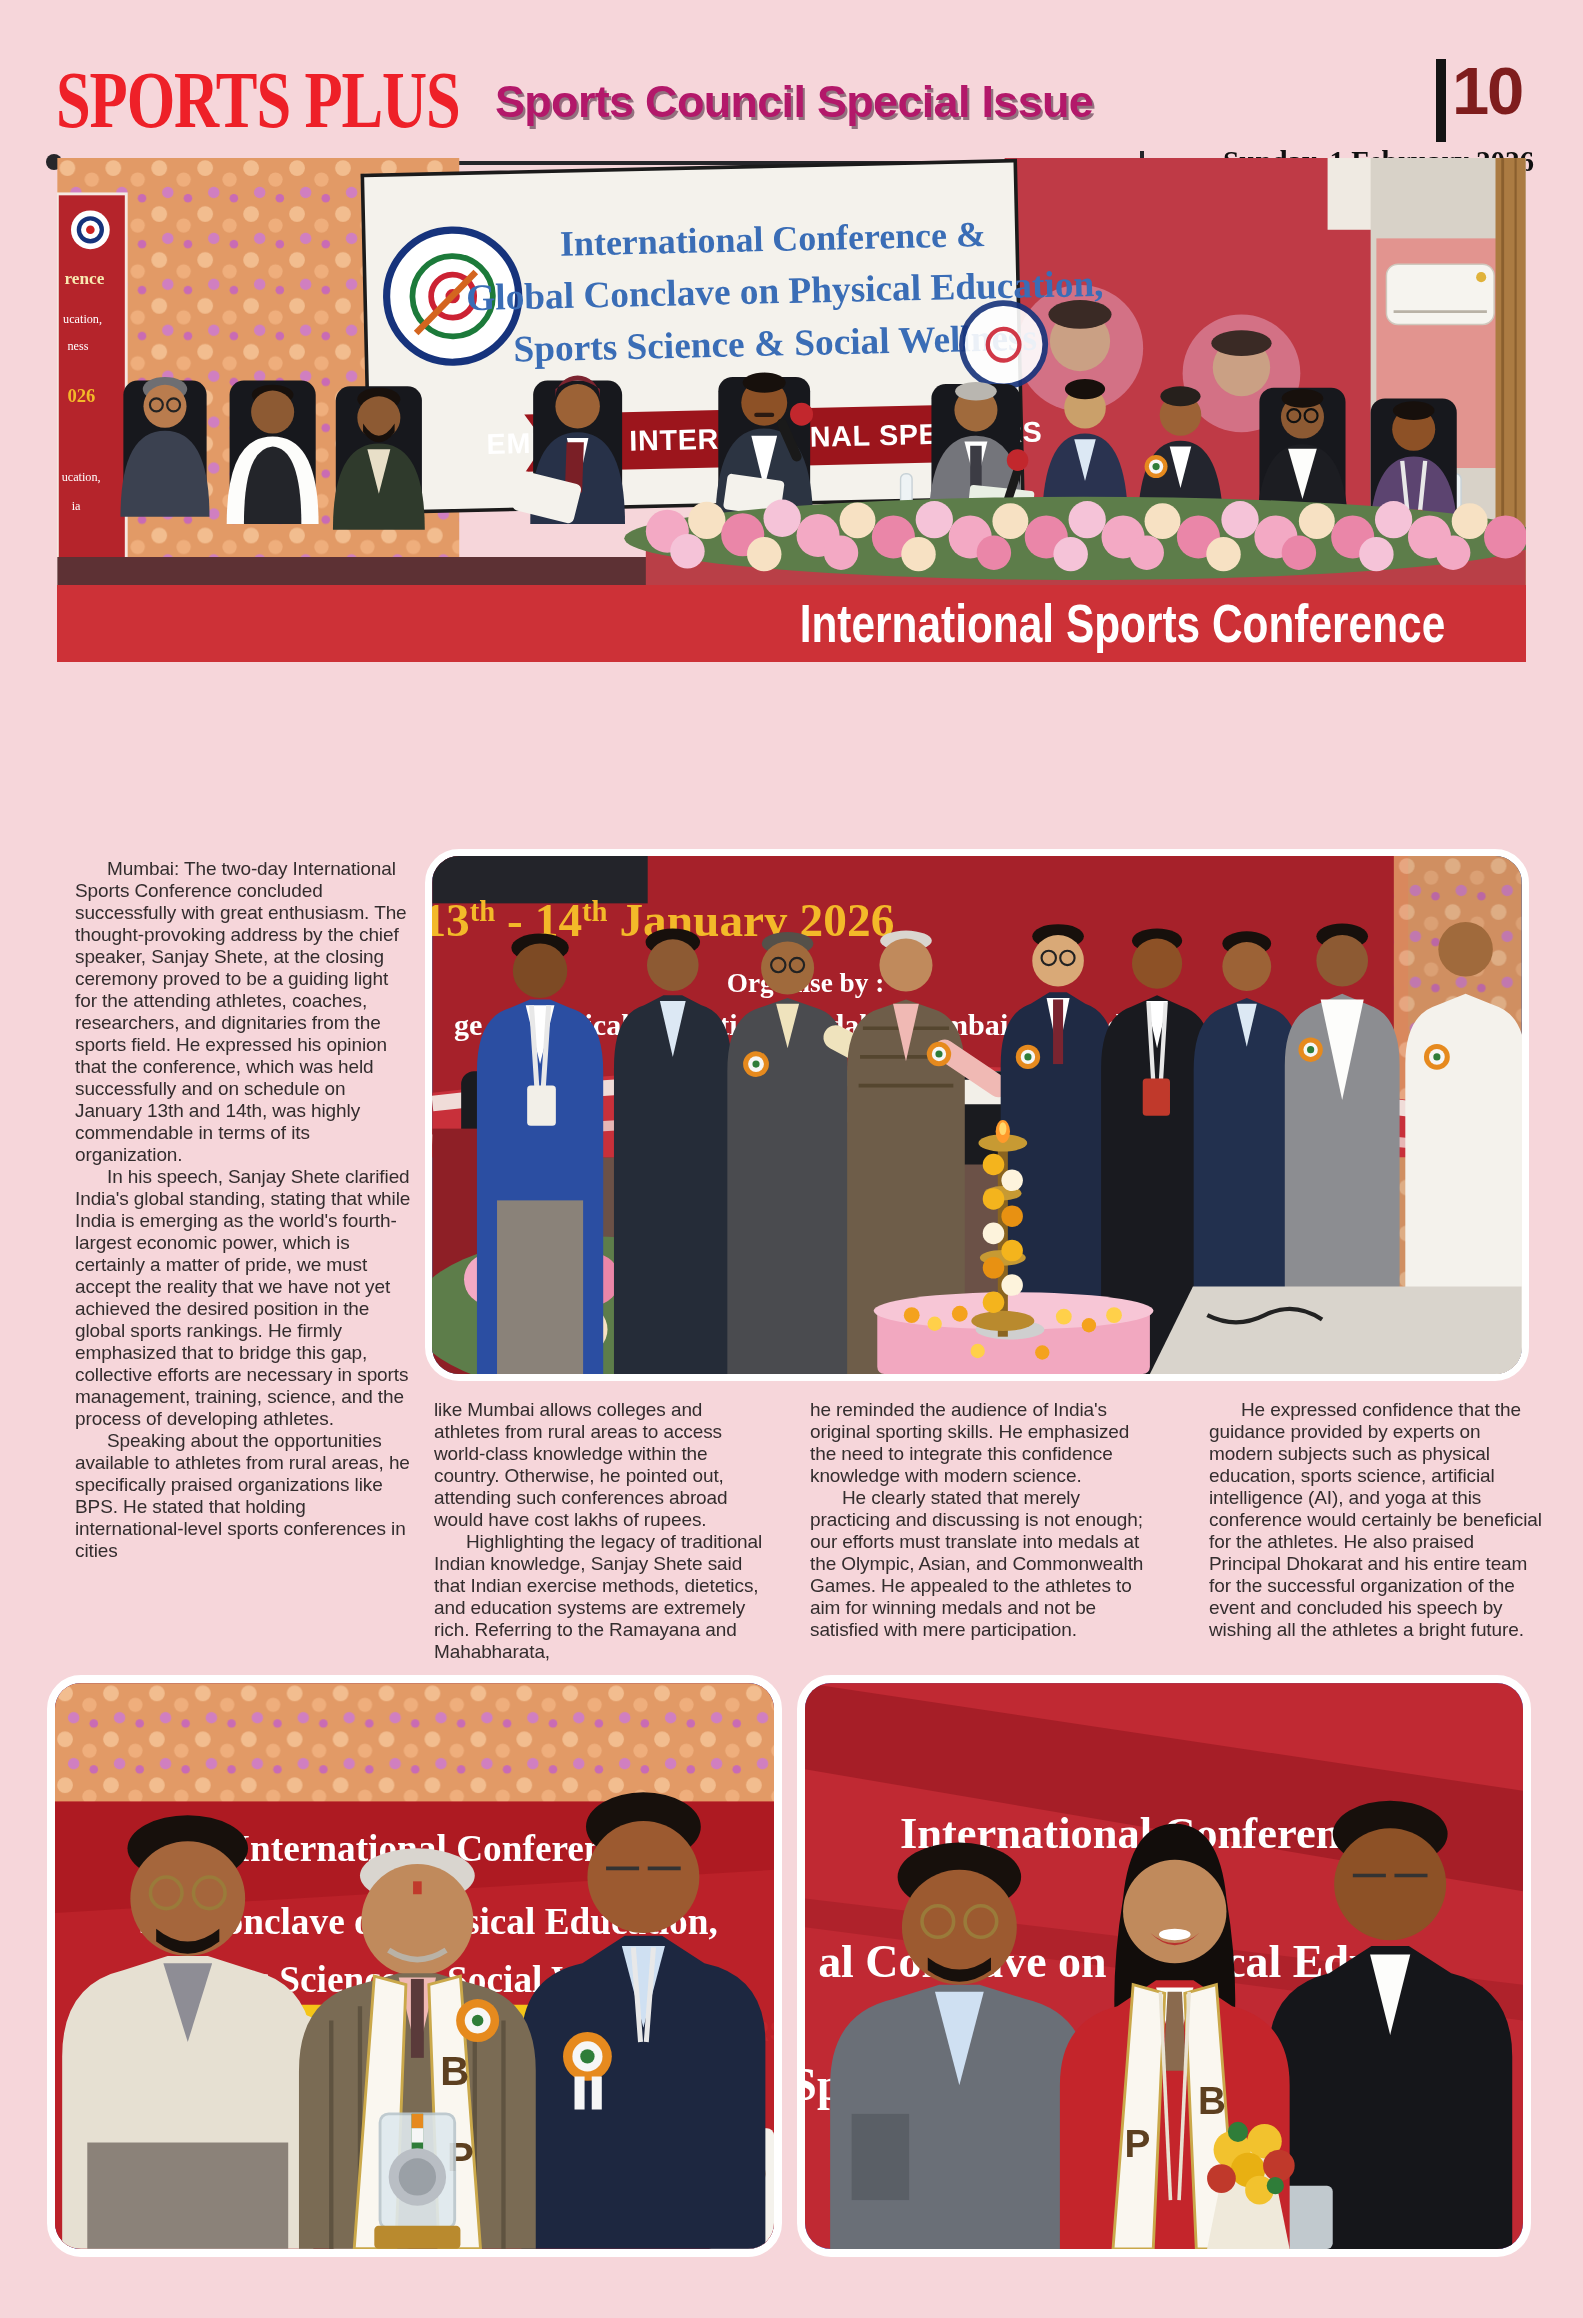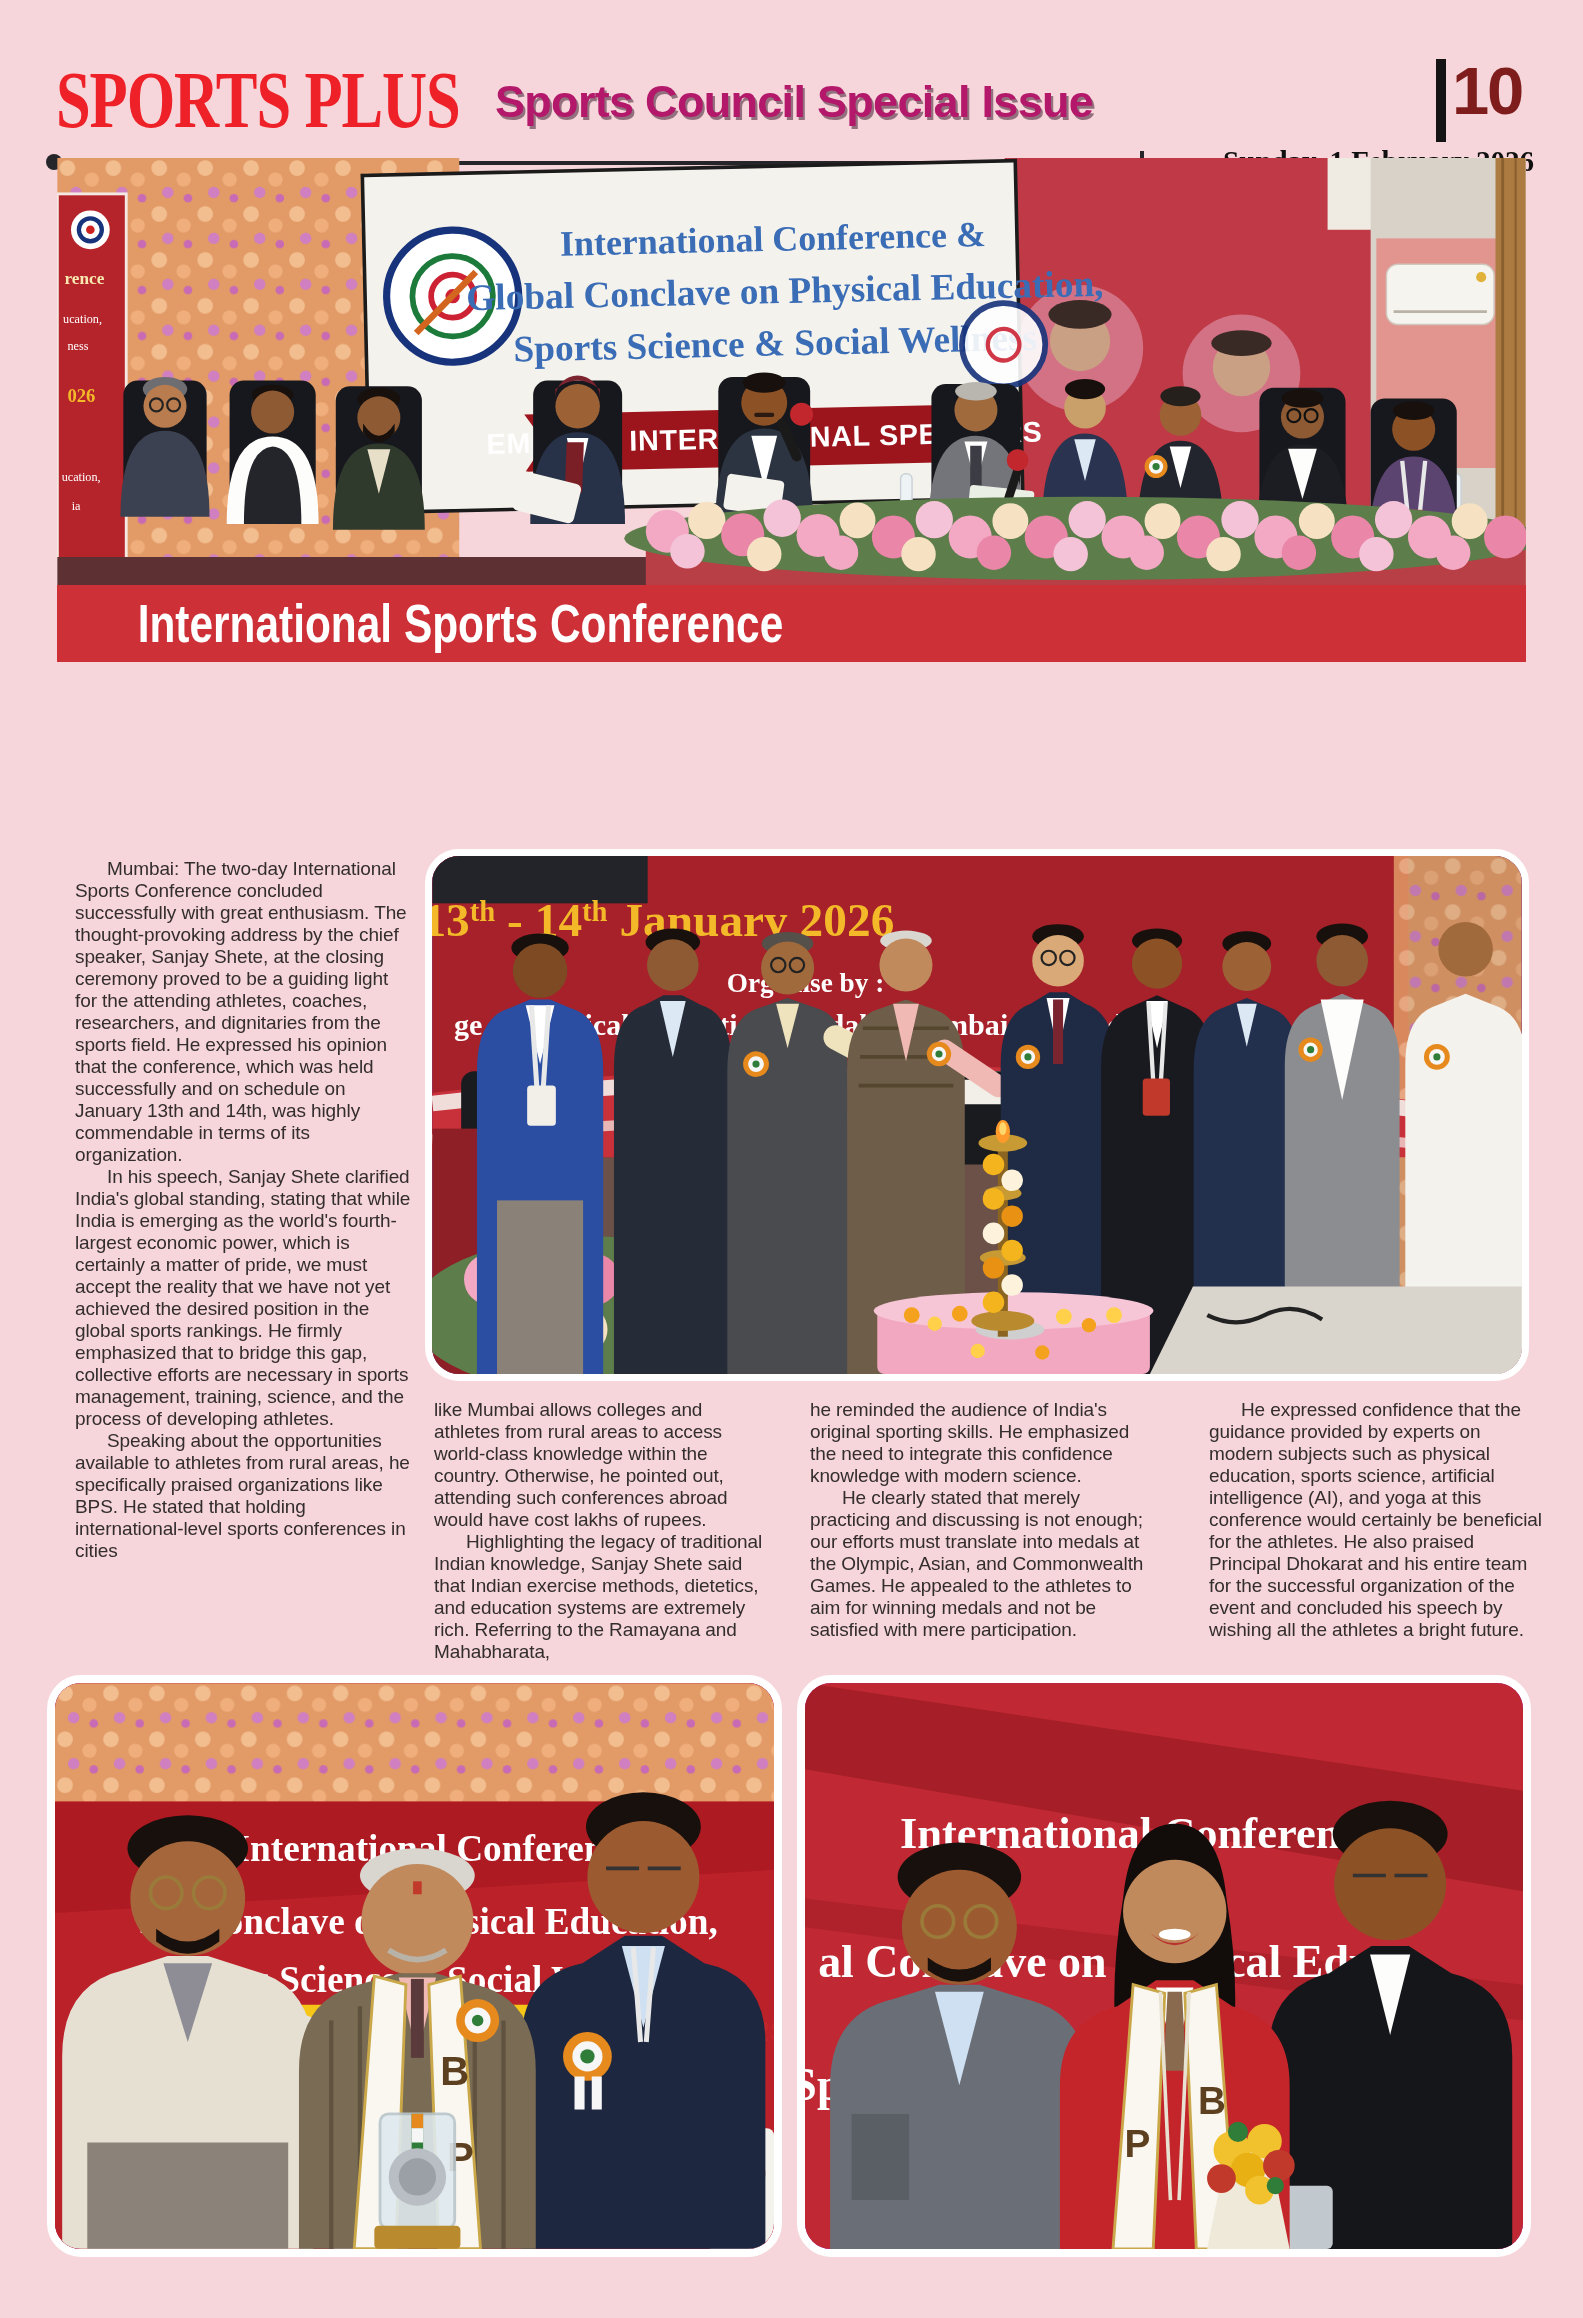--- a/index.html
+++ b/index.html
@@ -20,40 +20,40 @@
   .dateline{left:1185px;top:145px;width:349px;text-align:right;
             font-family:"Liberation Serif",serif;font-weight:700;font-size:29px;color:#101010;}
   .rule{left:57px;top:161px;width:1086px;height:3.6px;background:#26262a;}
   .rule-dot{left:46px;top:154px;width:16px;height:16px;border-radius:50%;background:#26262a;}
   .rule-tick{left:1140px;top:151px;width:3.6px;height:23px;background:#26262a;}
 
   
   .top-photo-block{left:57px;top:158px;width:1469px;}
   .top-photo-block svg{display:block;}
   .caption-banner{width:100%;height:77px;background:#cd3137;display:flex;
-                  align-items:center;justify-content:flex-start;}
+                  align-items:center;justify-content:flex-end;}
   .caption-banner span{color:#fff;font-weight:700;font-size:53px;letter-spacing:0;
                        transform:scaleX(.8);white-space:nowrap;}
 
   
   .headline{left:0;top:676px;width:1583px;text-align:center;color:#2a2526;font-weight:700;
             font-size:69px;line-height:79px;letter-spacing:-1.4px;}
   .headline .hl{display:inline-block;transform:scaleX(.96);white-space:nowrap;}
 
   
   .col{color:#332d2e;font-weight:400;font-size:19px;line-height:22px;letter-spacing:-0.1px;}
   .col p{margin:0;}
   .col p.indent{text-indent:32px;}
   .col1{left:75px;top:858px;width:339px;}
   .col2{left:434px;top:1399px;width:339px;}
   .col3{left:810px;top:1399px;width:339px;}
   .col4{left:1187px;top:1399px;width:337px;margin-left:22px;}
 
   
-  .ph{background:#a21caf;border:7.2px solid #fff;border-radius:34px;overflow:hidden;}
+  .ph{background:#3b82f6;border:7.2px solid #fff;border-radius:34px;overflow:hidden;}
   .middle-photo{left:425px;top:849px;width:1090px;height:518px;}
   .bl-photo{left:47px;top:1675px;width:719px;height:566px;border-width:8.6px;}
   .br-photo{left:797px;top:1675px;width:718px;height:566px;border-width:8.6px;}
   .ph svg{display:block;}
   text{user-select:none;}
 </style>
 </head>
 <body>
 
 <div class="page">

